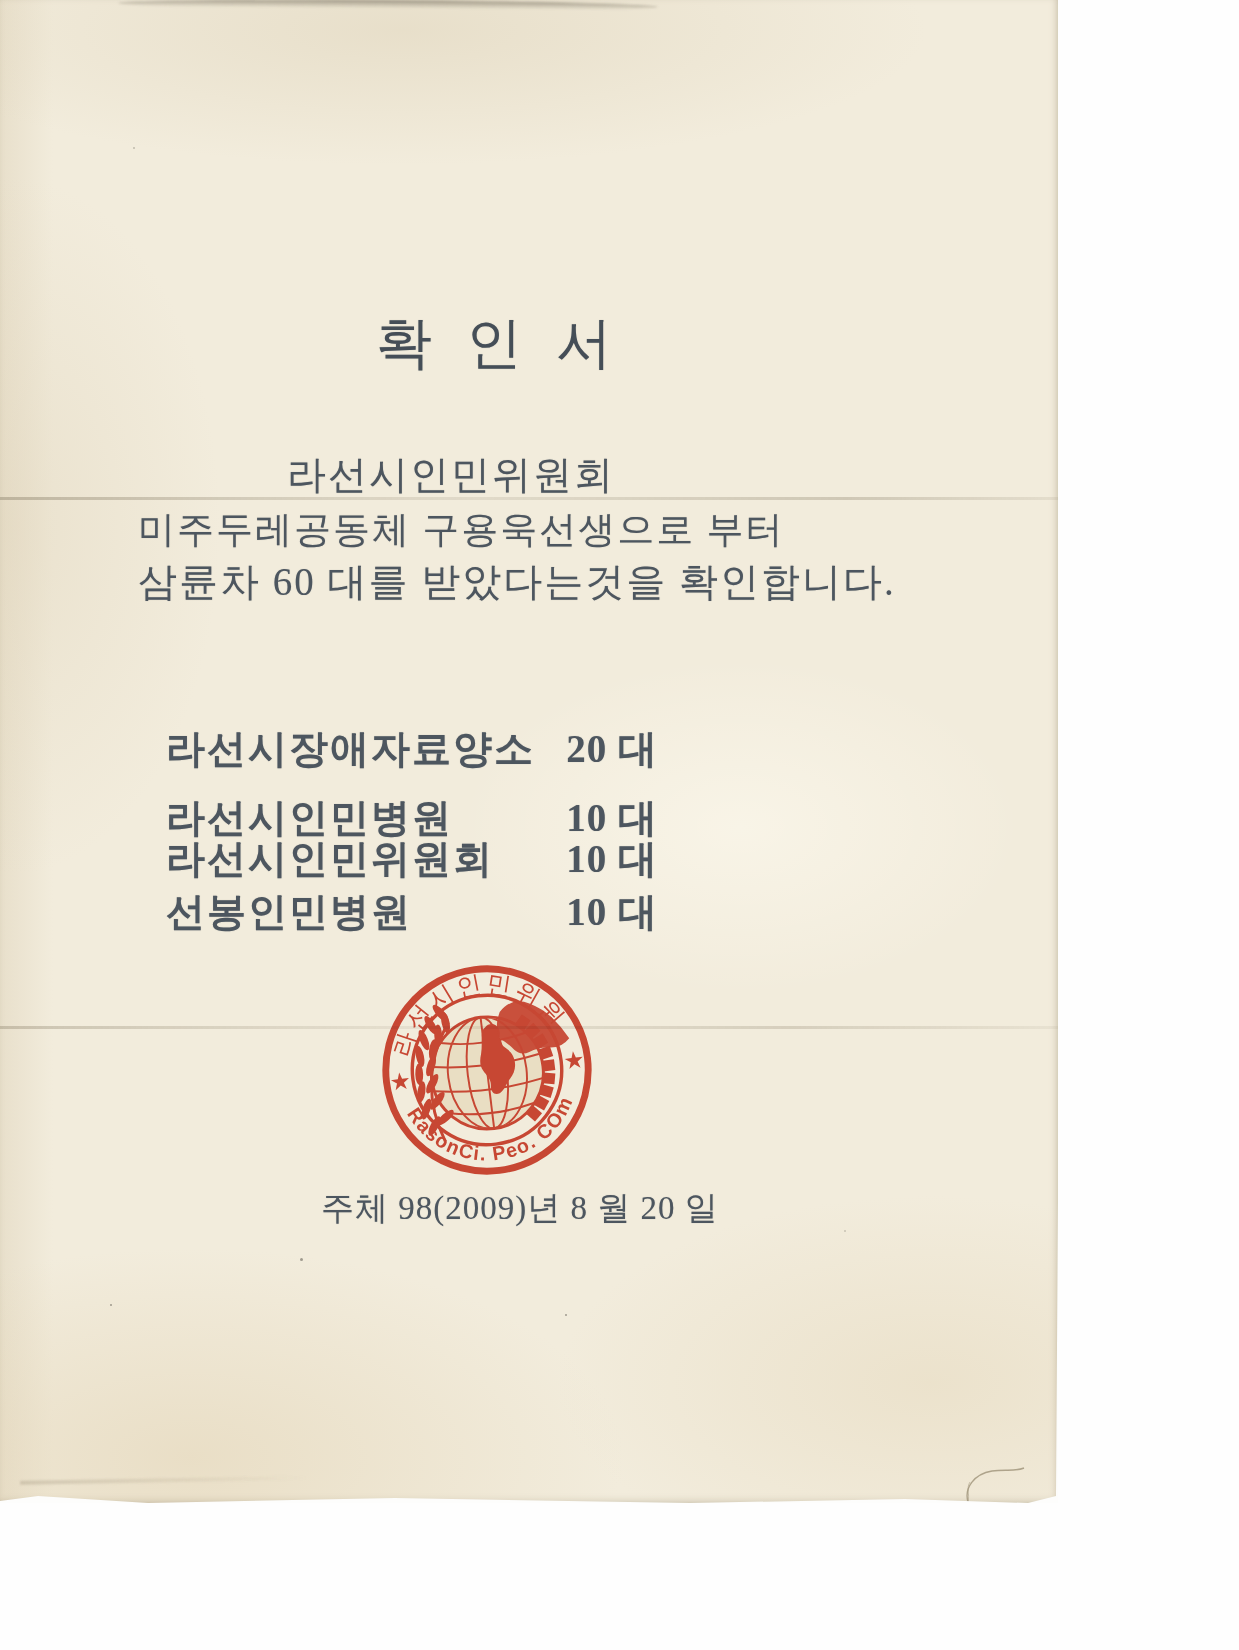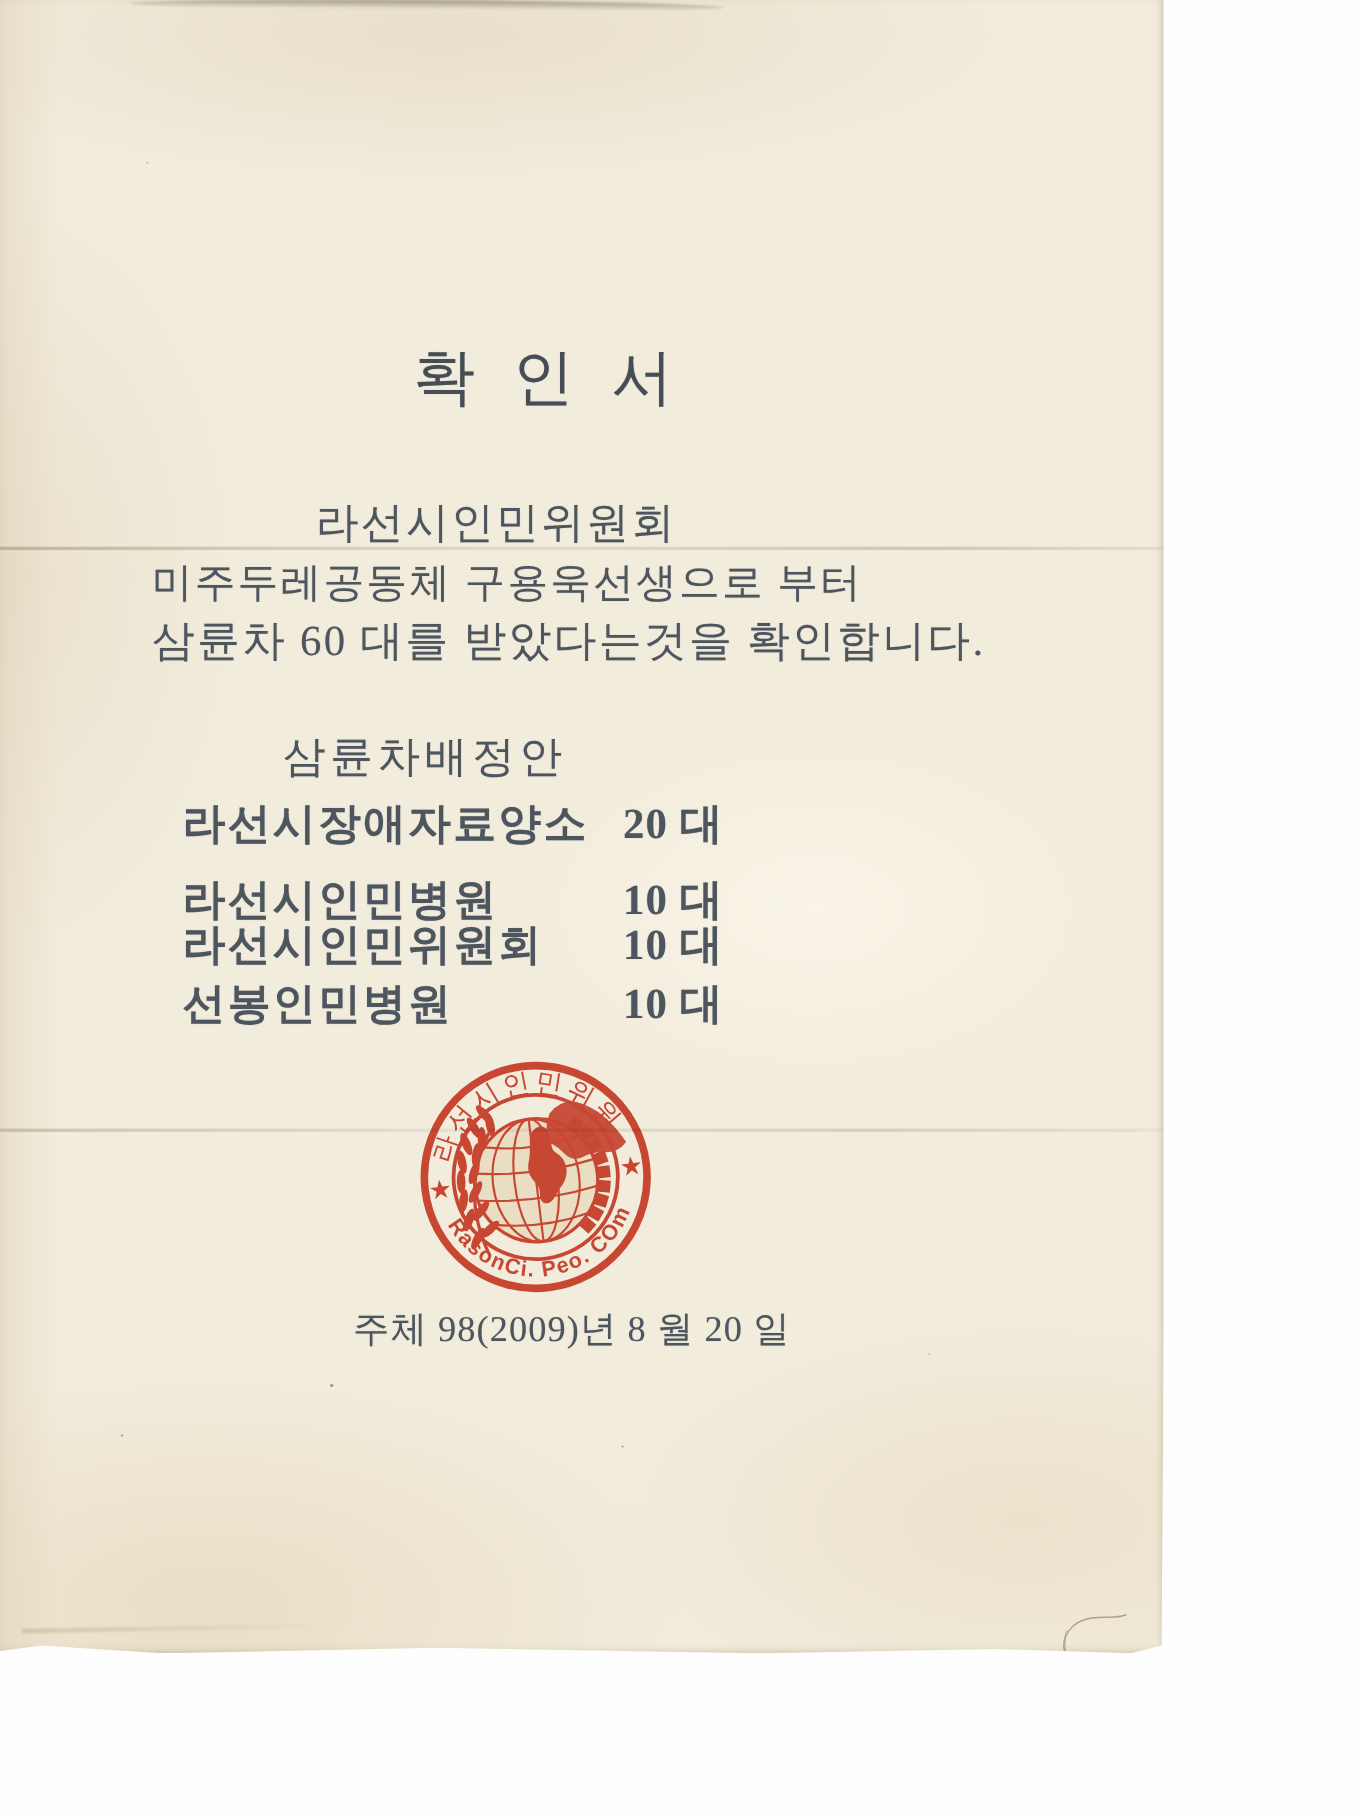--- a/index.html
+++ b/index.html
@@ -64,21 +64,20 @@
     <div class="crease crease-1"></div>
     <div class="crease crease-2"></div>
     <div class="crease-bl"></div>
 
     <div class="ink title">확 인 서</div>
 
     <div class="ink line1">라선시인민위원회</div>
     <div class="ink line2">미주두레공동체 구용욱선생으로 부터</div>
     <div class="ink line3">삼륜차 60 대를 받았다는것을 확인합니다.</div>
 
-    <div class="ink alloc-header">삼륜차배정안</div>
 
     <div class="ink alloc-row row-0">
       <span class="name">라선시장애자료양소</span>
       <span class="qty">20 대</span>
     </div>
     <div class="ink alloc-row row-1">
       <span class="name">라선시인민병원</span>
       <span class="qty">10 대</span>
     </div>
     <div class="ink alloc-row row-2">

